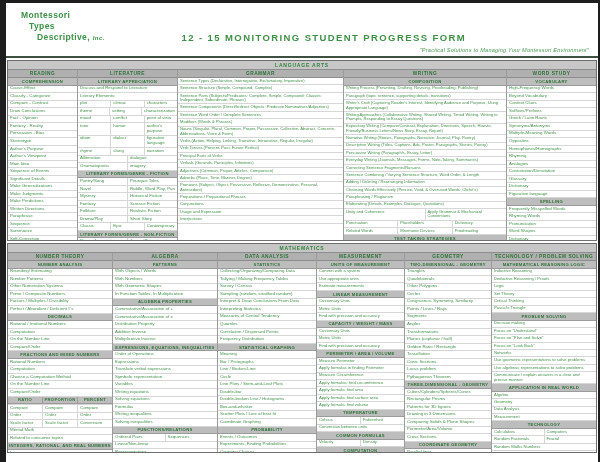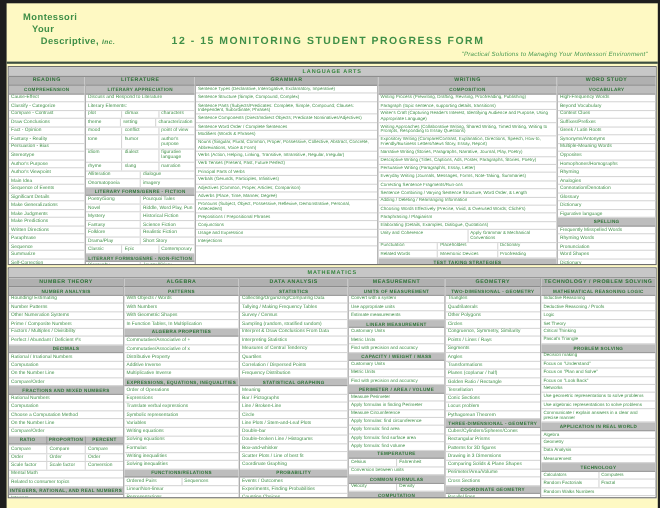--- a/index.html
+++ b/index.html
@@ -1,29 +1,29 @@
 <!DOCTYPE html>
 <html><head>
 <meta charset="utf-8">
 <style>
   html,body{margin:0;padding:0;}
   body{
     width:600px;height:462px;overflow:hidden;position:relative;
     background:#1e1e1e;
     font-family:"Liberation Sans",sans-serif;
   }
-  .page{position:absolute;left:6px;top:3px;width:592px;height:459px;background:#fef9c3;}
+  .page{position:absolute;left:6px;top:3px;width:592px;height:459px;background:#ffffff;}
   
   .hdr{position:relative;height:53px;border-bottom:2px solid #3d4f41;}
   .logo{position:absolute;left:15px;top:7px;color:#3f8f47;font-weight:bold;
         font-size:8.5px;line-height:1.3;letter-spacing:.4px;}
   .logo .l2{margin-left:8px;}
   .logo .l3{margin-left:16px;}
   .logo .inc{font-size:6px;font-style:italic;font-weight:bold;}
-  .title{position:absolute;left:150px;top:29px;width:310px;text-align:left;
+  .title{position:absolute;left:150px;top:29px;width:310px;text-align:right;
          color:#3f8f47;font-weight:bold;font-size:9.5px;letter-spacing:1.4px;
          text-transform:uppercase;white-space:nowrap;}
   .tagline{position:absolute;right:9px;top:44px;color:#4a9a52;font-size:5.6px;
            font-style:italic;letter-spacing:.2px;}
   
   .section{margin:2px 1px 0 1px;border:1px solid #6e6e6e;background:#fff;}
   .section-banner{background:#c7c7c7;color:#35843d;font-weight:bold;font-size:5px;
       text-align:center;text-transform:uppercase;letter-spacing:.8px;
       padding:1px 0;border-bottom:1px solid #8d8d8d;}
   .columns{display:flex;align-items:stretch;overflow:hidden;}
@@ -48,21 +48,21 @@
   [data-name="mathematics-col-technology"] .cell,
   [data-name="mathematics-col-measurement"] .cell{font-size:4.2px;}
 </style>
 </head>
 <body>
 
 <div class="page" data-name="form-page">
   <div class="hdr" data-name="page-header">
     <div class="logo" data-name="montessori-logo">
       <div class="l1" data-name="logo-line-1">Montessori</div>
-      <div class="l2" data-name="logo-line-2">Your</div>
+      <div class="l2" data-name="logo-line-2">Types</div>
       <div class="l3" data-name="logo-line-3"><span data-name="logo-line-3-text">Descriptive,</span> <span class="inc" data-name="logo-inc">Inc.</span></div>
     </div>
     <div class="title" data-name="form-title">12 - 15 Monitoring Student Progress Form</div>
     <div class="tagline" data-name="tagline">"Practical Solutions to Managing Your Montessori Environment"</div>
   </div>
 
   <div class="section" data-name="language-arts-section">
     <div class="section-banner" data-name="language-arts-banner">Language Arts</div>
     <div class="columns" id="la-cols" data-name="language-arts-columns">
         <div class="col" data-name="language-arts-col-reading" style="width: 70px;">

